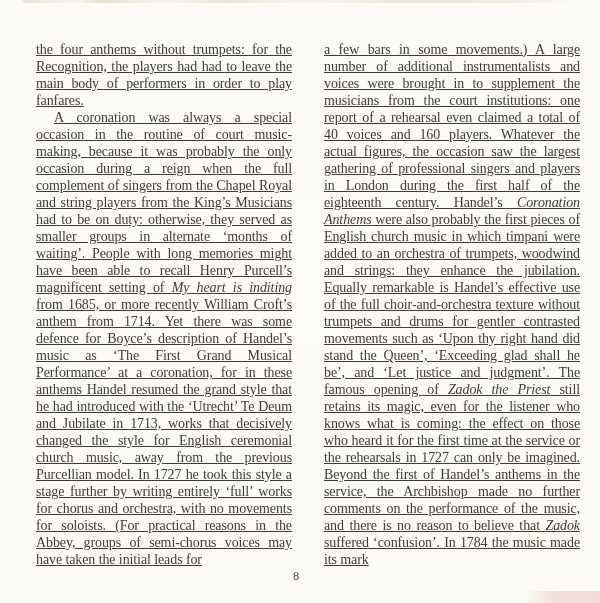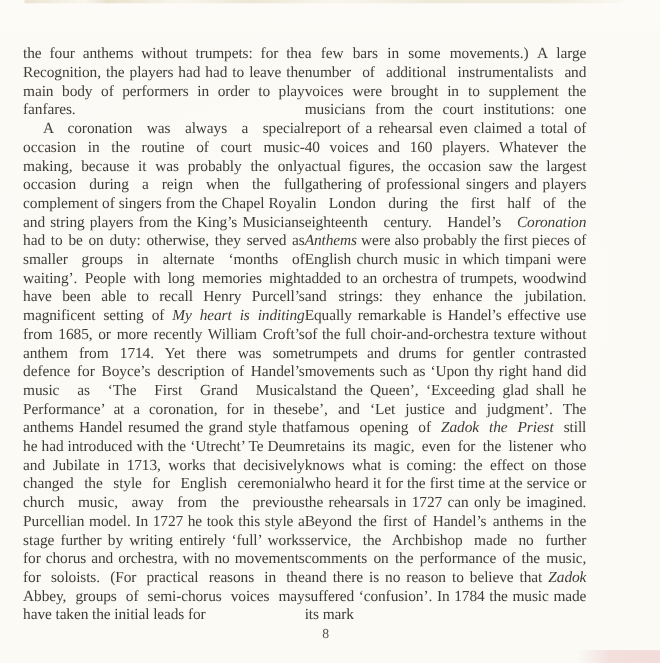--- a/index.html
+++ b/index.html
@@ -46,22 +46,24 @@
     position: absolute;
     right: 0;
     bottom: 0;
     width: 75px;
     height: 12px;
     background: linear-gradient(90deg, rgba(232,190,190,0) 0%, rgba(232,190,190,0.45) 40%, rgba(236,196,196,0.55) 100%);
   }
   .columns {
     position: absolute;
     top: 41px;
-    left: 21px;
+    left: 36px;
     display: flex;
+    gap: 32px;
+    text-decoration: underline;
   }
   .col {
     width: 256px;
     text-align: justify;
     font-size: 14px;
     line-height: 17px;
     letter-spacing: -0.1px;
   }
   .para {
     margin: 0;

